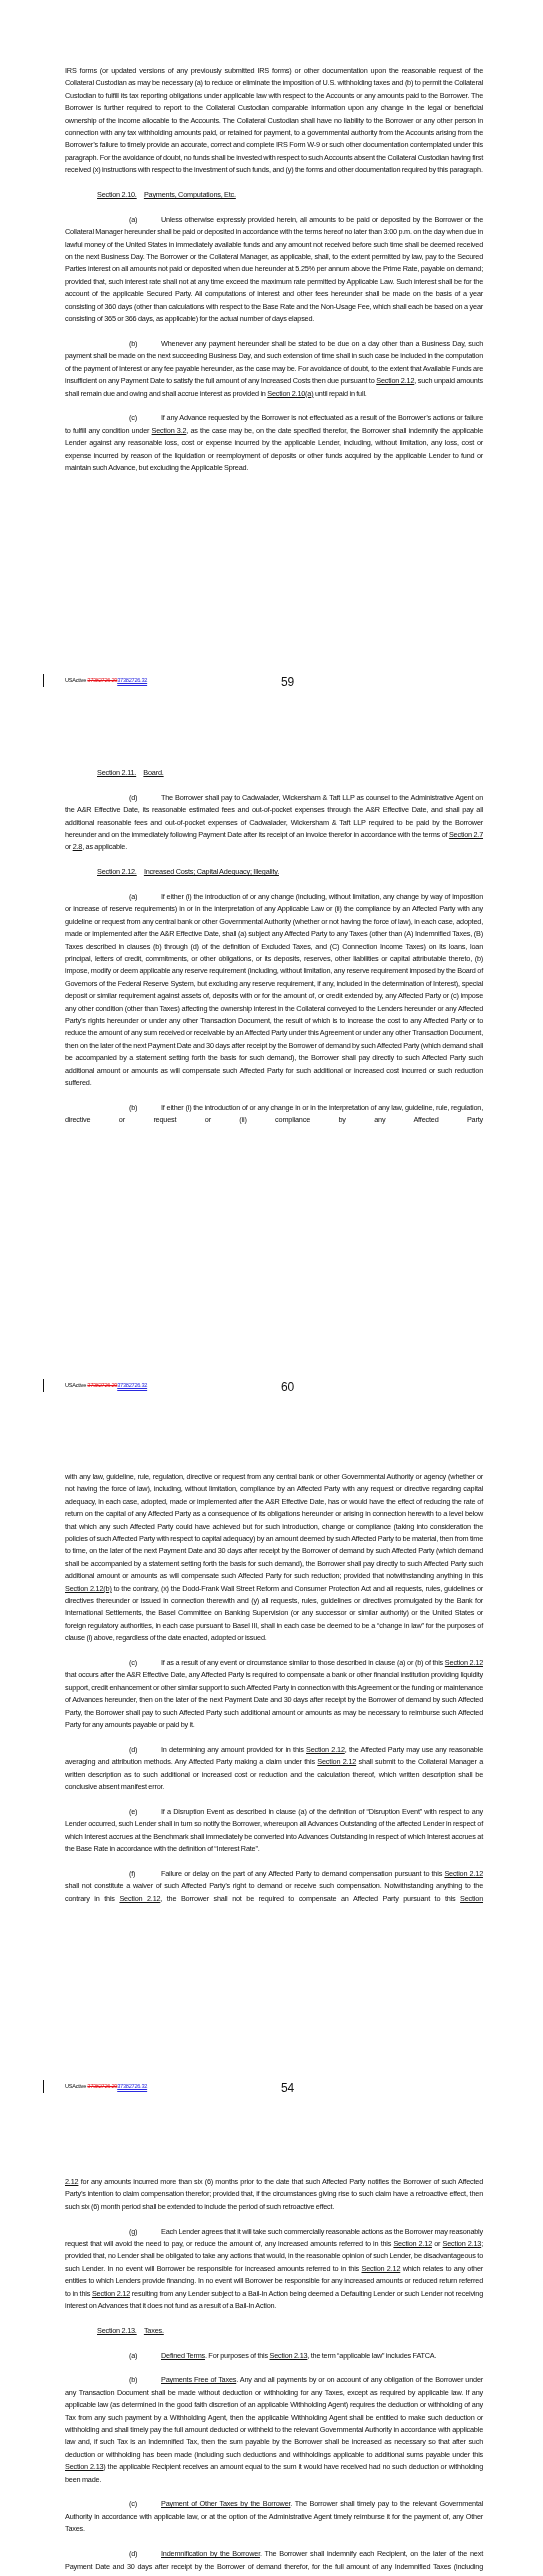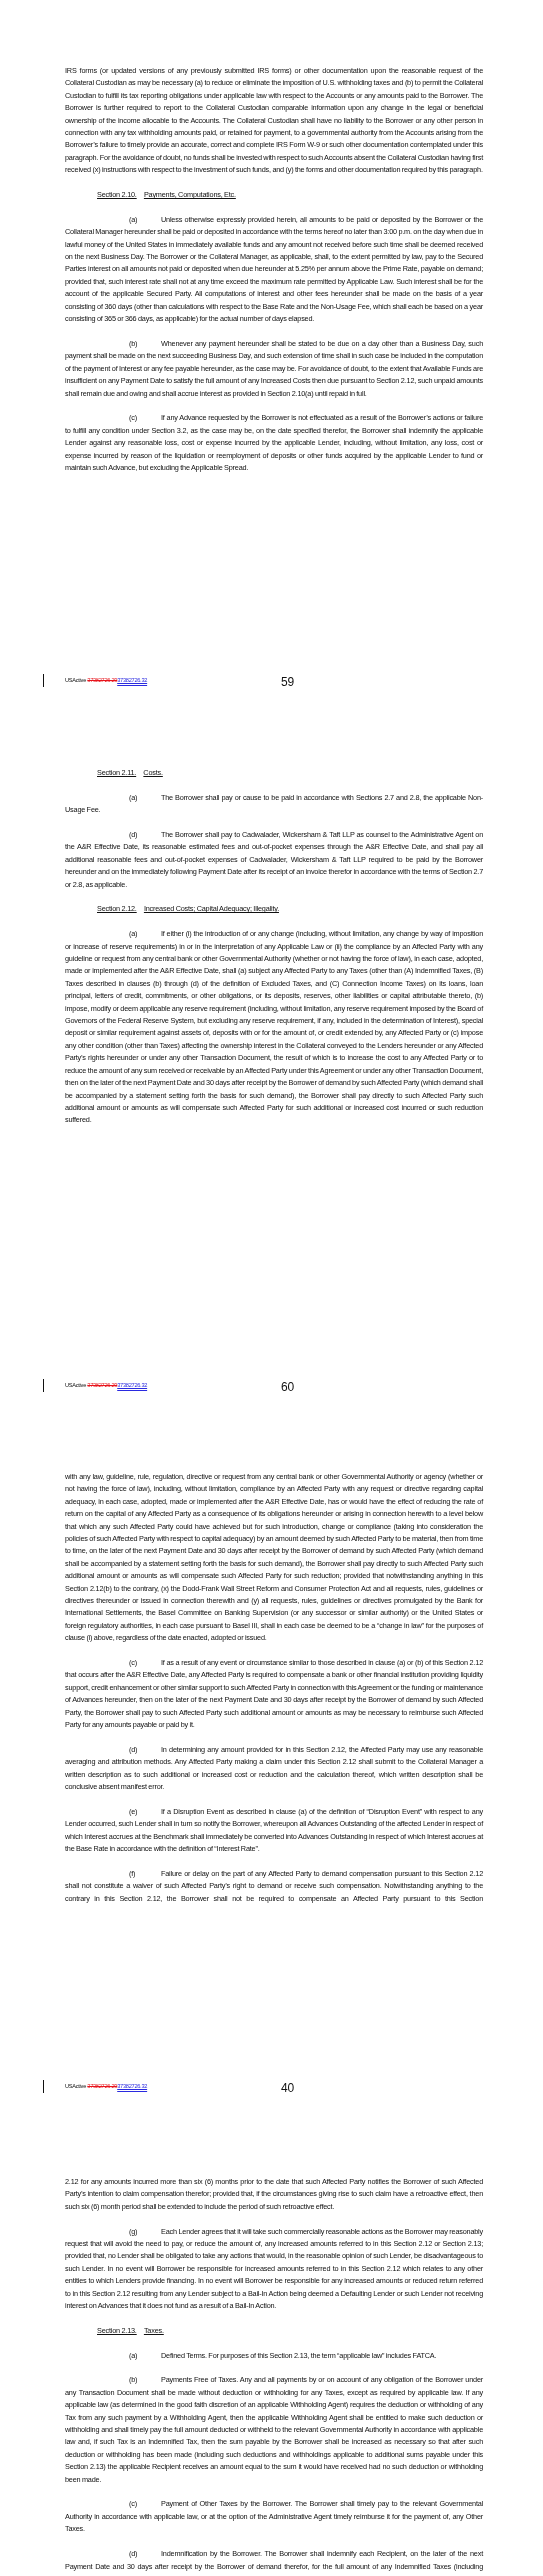--- a/index.html
+++ b/index.html
@@ -9,21 +9,21 @@
              font-family:"Liberation Sans", sans-serif; font-size:7.3px;
              line-height:12.4px; letter-spacing:-0.2px; word-spacing:-0.3px;
              transform-origin:0 0; }
   .content p { margin:0 0 12.4px 0; text-align:justify; }
   .content p.first-indent { text-indent:64px; }
   .content p.no-indent { text-indent:0; }
   .clause-label { display:inline-block; width:32px; text-indent:0; }
   .heading { margin:0 0 12.4px 0; padding-left:32px; text-align:left; }
   .heading .sec-num { text-decoration:underline; margin-right:7.2px; }
   .heading .sec-title { text-decoration:underline; }
-  .ref { }
+  .ref { text-decoration:underline; }
   .footer { position:absolute; left:65px; height:10.3px;
             font-family:"Liberation Sans", sans-serif; font-size:5.7px;
             letter-spacing:-0.3px; width:412px; }
   .footer .doc-label { color:#111; }
   .footer .old-id { color:#e8141c; text-decoration:line-through; }
   .footer .new-id { color:#2a2ae0; text-decoration:underline double; }
   .footer .page-num { position:absolute; left:216px; top:-2.1px; font-size:12px; color:#111; letter-spacing:-0.2px; }
   .change-bar { position:absolute; left:43px; width:0.8px; height:13.4px; background:#111; }
 </style>
 </head>
@@ -37,45 +37,45 @@
     <p class="first-indent"><span class="clause-label">(c)</span>If any Advance requested by the Borrower is not effectuated as a result of the Borrower’s actions or failure to fulfill any condition under <span class="ref">Section 3.2</span>, as the case may be, on the date specified therefor, the Borrower shall indemnify the applicable Lender against any reasonable loss, cost or expense incurred by the applicable Lender, including, without limitation, any loss, cost or expense incurred by reason of the liquidation or reemployment of deposits or other funds acquired by the applicable Lender to fund or maintain such Advance, but excluding the Applicable Spread.</p>
   </div>
 <div class="change-bar" style="top:674px;"></div>
 <div class="footer" style="top:677px;">
   <span class="doc-label">USActive</span>
   <span class="old-id">37382726.29</span><span class="new-id">37382726.32</span>
   <span class="page-num">59</span>
 </div>
 
 <div class="content" style="top:767px;">
-    <div class="heading"><span class="sec-num">Section 2.11.</span><span class="sec-title">Costs.</span></div>
-    <p class="first-indent"><span class="clause-label">(a)</span>The Borrower shall pay or cause to be paid in accordance with <span class="ref">Sections 2.7</span> and <span class="ref">2.8</span>, the applicable Non-Usage Fee.</p>
+    <div class="heading"><span class="sec-num">Section 2.11.</span><span class="sec-title">Board.</span></div>
     <p class="first-indent"><span class="clause-label">(d)</span>The Borrower shall pay to Cadwalader, Wickersham &amp; Taft LLP as counsel to the Administrative Agent on the A&amp;R Effective Date, its reasonable estimated fees and out-of-pocket expenses through the A&amp;R Effective Date, and shall pay all additional reasonable fees and out-of-pocket expenses of Cadwalader, Wickersham &amp; Taft LLP required to be paid by the Borrower hereunder and on the immediately following Payment Date after its receipt of an invoice therefor in accordance with the terms of <span class="ref">Section 2.7</span> or <span class="ref">2.8</span>, as applicable.</p>
     <div class="heading"><span class="sec-num">Section 2.12.</span><span class="sec-title">Increased Costs; Capital Adequacy; Illegality.</span></div>
     <p class="first-indent"><span class="clause-label">(a)</span>If either (i) the introduction of or any change (including, without limitation, any change by way of imposition or increase of reserve requirements) in or in the interpretation of any Applicable Law or (ii) the compliance by an Affected Party with any guideline or request from any central bank or other Governmental Authority (whether or not having the force of law), in each case, adopted, made or implemented after the A&amp;R Effective Date, shall (a) subject any Affected Party to any Taxes (other than (A) Indemnified Taxes, (B) Taxes described in clauses (b) through (d) of the definition of Excluded Taxes, and (C) Connection Income Taxes) on its loans, loan principal, letters of credit, commitments, or other obligations, or its deposits, reserves, other liabilities or capital attributable thereto, (b) impose, modify or deem applicable any reserve requirement (including, without limitation, any reserve requirement imposed by the Board of Governors of the Federal Reserve System, but excluding any reserve requirement, if any, included in the determination of Interest), special deposit or similar requirement against assets of, deposits with or for the amount of, or credit extended by, any Affected Party or (c) impose any other condition (other than Taxes) affecting the ownership interest in the Collateral conveyed to the Lenders hereunder or any Affected Party’s rights hereunder or under any other Transaction Document, the result of which is to increase the cost to any Affected Party or to reduce the amount of any sum received or receivable by an Affected Party under this Agreement or under any other Transaction Document, then on the later of the next Payment Date and 30 days after receipt by the Borrower of demand by such Affected Party (which demand shall be accompanied by a statement setting forth the basis for such demand), the Borrower shall pay directly to such Affected Party such additional amount or amounts as will compensate such Affected Party for such additional or increased cost incurred or such reduction suffered.</p>
+    <p class="first-indent" style="text-align-last: justify; margin-bottom: 0px;"><span class="clause-label">(b)</span>If either (i) the introduction of or any change in or in the interpretation of any law, guideline, rule, regulation, directive or request or (ii) compliance by any Affected Party</p>
   </div>
 <div class="change-bar" style="top:1379px;"></div>
 <div class="footer" style="top:1382px;">
   <span class="doc-label">USActive</span>
   <span class="old-id">37382726.29</span><span class="new-id">37382726.32</span>
   <span class="page-num">60</span>
 </div>
 
 <div class="content" style="top:1471px;">
     <p class="no-indent">with any law, guideline, rule, regulation, directive or request from any central bank or other Governmental Authority or agency (whether or not having the force of law), including, without limitation, compliance by an Affected Party with any request or directive regarding capital adequacy, in each case, adopted, made or implemented after the A&amp;R Effective Date, has or would have the effect of reducing the rate of return on the capital of any Affected Party as a consequence of its obligations hereunder or arising in connection herewith to a level below that which any such Affected Party could have achieved but for such introduction, change or compliance (taking into consideration the policies of such Affected Party with respect to capital adequacy) by an amount deemed by such Affected Party to be material, then from time to time, on the later of the next Payment Date and 30 days after receipt by the Borrower of demand by such Affected Party (which demand shall be accompanied by a statement setting forth the basis for such demand), the Borrower shall pay directly to such Affected Party such additional amount or amounts as will compensate such Affected Party for such reduction; provided that notwithstanding anything in this <span class="ref">Section 2.12(b)</span> to the contrary, (x) the Dodd-Frank Wall Street Reform and Consumer Protection Act and all requests, rules, guidelines or directives thereunder or issued in connection therewith and (y) all requests, rules, guidelines or directives promulgated by the Bank for International Settlements, the Basel Committee on Banking Supervision (or any successor or similar authority) or the United States or foreign regulatory authorities, in each case pursuant to Basel III, shall in each case be deemed to be a “change in law” for the purposes of clause (i) above, regardless of the date enacted, adopted or issued.</p>
     <p class="first-indent"><span class="clause-label">(c)</span>If as a result of any event or circumstance similar to those described in clause (a) or (b) of this <span class="ref">Section 2.12</span> that occurs after the A&amp;R Effective Date, any Affected Party is required to compensate a bank or other financial institution providing liquidity support, credit enhancement or other similar support to such Affected Party in connection with this Agreement or the funding or maintenance of Advances hereunder, then on the later of the next Payment Date and 30 days after receipt by the Borrower of demand by such Affected Party, the Borrower shall pay to such Affected Party such additional amount or amounts as may be necessary to reimburse such Affected Party for any amounts payable or paid by it.</p>
     <p class="first-indent"><span class="clause-label">(d)</span>In determining any amount provided for in this <span class="ref">Section 2.12</span>, the Affected Party may use any reasonable averaging and attribution methods.  Any Affected Party making a claim under this <span class="ref">Section 2.12</span> shall submit to the Collateral Manager a written description as to such additional or increased cost or reduction and the calculation thereof, which written description shall be conclusive absent manifest error.</p>
     <p class="first-indent"><span class="clause-label">(e)</span>If a Disruption Event as described in clause (a) of the definition of “Disruption Event” with respect to any Lender occurred, such Lender shall in turn so notify the Borrower, whereupon all Advances Outstanding of the affected Lender in respect of which Interest accrues at the Benchmark shall immediately be converted into Advances Outstanding in respect of which Interest accrues at the Base Rate in accordance with the definition of “Interest Rate”.</p>
     <p class="first-indent" style="text-align-last: justify; margin-bottom: 0px;"><span class="clause-label">(f)</span>Failure or delay on the part of any Affected Party to demand compensation pursuant to this <span class="ref">Section 2.12</span> shall not constitute a waiver of such Affected Party’s right to demand or receive such compensation.  Notwithstanding anything to the contrary in this <span class="ref">Section 2.12</span>, the Borrower shall not be required to compensate an Affected Party pursuant to this <span class="ref">Section</span></p>
   </div>
 <div class="change-bar" style="top:2080px;"></div>
 <div class="footer" style="top:2083px;">
   <span class="doc-label">USActive</span>
   <span class="old-id">37382726.29</span><span class="new-id">37382726.32</span>
-  <span class="page-num">40</span>
+  <span class="page-num">54</span>
 </div>
 
 <div class="content" style="top:2176px;">
     <p class="no-indent"><span class="ref">2.12</span> for any amounts incurred more than six (6) months prior to the date that such Affected Party notifies the Borrower of such Affected Party’s intention to claim compensation therefor; provided that, if the circumstances giving rise to such claim have a retroactive effect, then such six (6) month period shall be extended to include the period of such retroactive effect.</p>
     <p class="first-indent"><span class="clause-label">(g)</span>Each Lender agrees that it will take such commercially reasonable actions as the Borrower may reasonably request that will avoid the need to pay, or reduce the amount of, any increased amounts referred to in this <span class="ref">Section 2.12</span> or <span class="ref">Section 2.13</span>; provided that, no Lender shall be obligated to take any actions that would, in the reasonable opinion of such Lender, be disadvantageous to such Lender.  In no event will Borrower be responsible for increased amounts referred to in this <span class="ref">Section 2.12</span> which relates to any other entities to which Lenders provide financing.  In no event will Borrower be responsible for any increased amounts or reduced return referred to in this <span class="ref">Section 2.12</span> resulting from any Lender subject to a Bail-In Action being deemed a Defaulting Lender or such Lender not receiving interest on Advances that it does not fund as a result of a Bail-In Action.</p>
     <div class="heading"><span class="sec-num">Section 2.13.</span><span class="sec-title">Taxes.</span></div>
     <p class="first-indent"><span class="clause-label">(a)</span><span class="ref">Defined Terms</span>.  For purposes of this <span class="ref">Section 2.13</span>, the term “applicable law” includes FATCA.</p>
     <p class="first-indent"><span class="clause-label">(b)</span><span class="ref">Payments Free of Taxes</span>.  Any and all payments by or on account of any obligation of the Borrower under any Transaction Document shall be made without deduction or withholding for any Taxes, except as required by applicable law.  If any applicable law (as determined in the good faith discretion of an applicable Withholding Agent) requires the deduction or withholding of any Tax from any such payment by a Withholding Agent, then the applicable Withholding Agent shall be entitled to make such deduction or withholding and shall timely pay the full amount deducted or withheld to the relevant Governmental Authority in accordance with applicable law and, if such Tax is an Indemnified Tax, then the sum payable by the Borrower shall be increased as necessary so that after such deduction or withholding has been made (including such deductions and withholdings applicable to additional sums payable under this <span class="ref">Section 2.13</span>) the applicable Recipient receives an amount equal to the sum it would have received had no such deduction or withholding been made.</p>
     <p class="first-indent"><span class="clause-label">(c)</span><span class="ref">Payment of Other Taxes by the Borrower</span>.  The Borrower shall timely pay to the relevant Governmental Authority in accordance with applicable law, or at the option of the Administrative Agent timely reimburse it for the payment of, any Other Taxes.</p>
     <p class="first-indent" style="text-align-last: justify; margin-bottom: 0px;"><span class="clause-label">(d)</span><span class="ref">Indemnification by the Borrower</span>.  The Borrower shall indemnify each Recipient, on the later of the next Payment Date and 30 days after receipt by the Borrower of demand therefor, for the full amount of any Indemnified Taxes (including Indemnified Taxes imposed or asserted on or attributable to amounts payable under this <span class="ref">Section 2.13</span>) payable or paid by such Recipient or required to be withheld or deducted from a payment to such Recipient and any reasonable expenses arising therefrom or with respect thereto, whether or not such Indemnified Taxes were correctly or legally imposed or asserted by the relevant Governmental Authority.  A certificate as to the amount of such payment or liability delivered to the Borrower</p>

